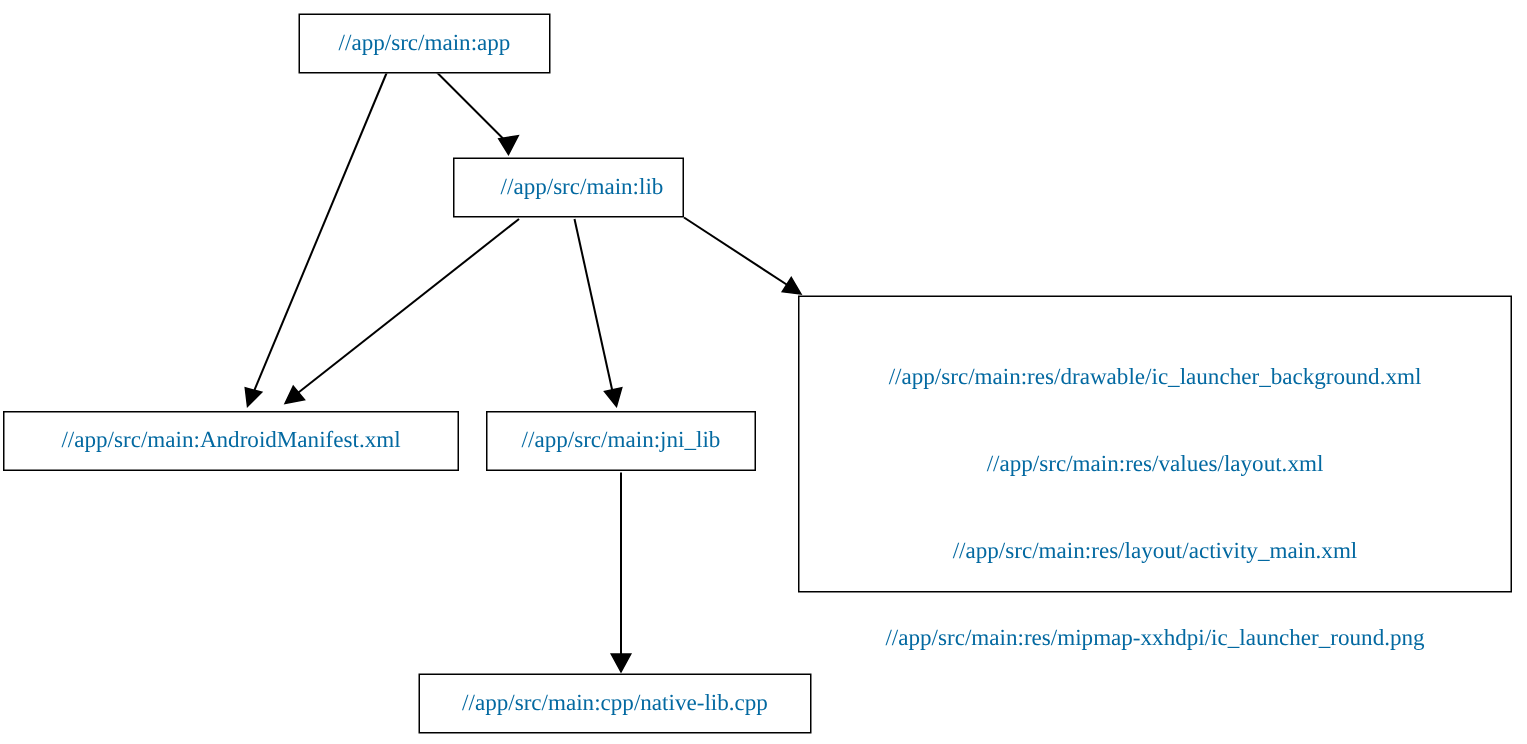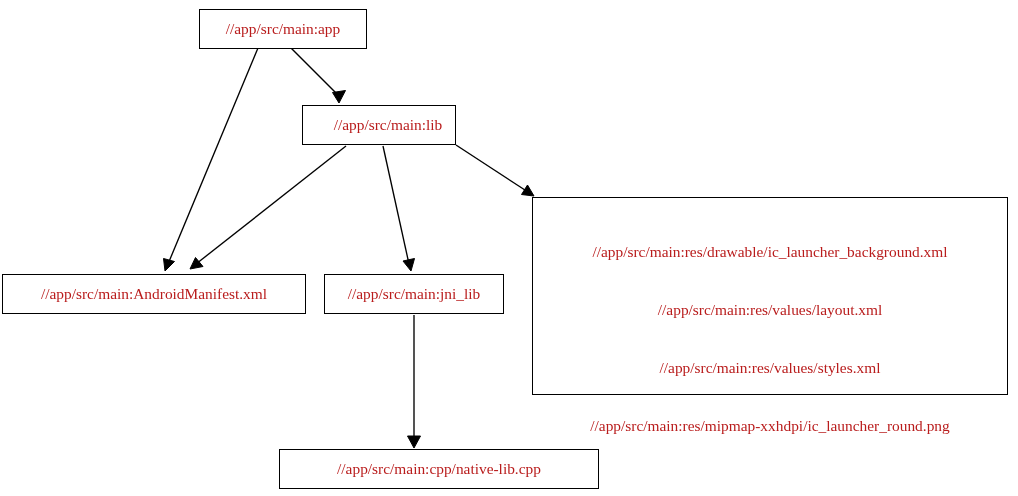--- a/index.html
+++ b/index.html
@@ -18,21 +18,21 @@
   }
   .node {
     position: absolute;
     box-sizing: border-box;
     border: 1px solid #000000;
     background: #ffffff;
     display: flex;
     align-items: center;
     justify-content: center;
     text-align: center;
-    color: #b91c1c;
+    color: #0369a1;
     font-size: 15.4px;
     line-height: 19.4px;
     white-space: pre;
     z-index: 2;
   }
   .node.multiline {
     display: block;
     padding-top: 5px;
   }
   .node.multiline .ln {
@@ -108,28 +108,28 @@
   </div>
 
   <div class="node" style="left:324px; top:274px; width:180px; height:40px;">
     <span>//app/src/main:jni_lib</span>
   </div>
 
   <div class="node" style="left:2px; top:274px; width:304px; height:40px;">
     <span>//app/src/main:AndroidManifest.xml</span>
   </div>
 
-  <div class="node" style="left:279px; top:449px; width:320px; height:40px;">
+  <div class="node" style="left:279px; top:449px; width:262px; height:40px;">
     <span>//app/src/main:cpp/native-lib.cpp</span>
   </div>
 
   <div class="node multiline" style="left:532px; top:197px; width:476px; height:198px;">
     <span class="ln">//app/src/main:res/drawable/ic_launcher_background.xml</span>
     <span class="ln">//app/src/main:res/values/layout.xml</span>
-    <span class="ln">//app/src/main:res/values/styles.xml</span>
+    <span class="ln">//app/src/main:res/layout/activity_main.xml</span>
     <span class="ln">//app/src/main:res/mipmap-xxhdpi/ic_launcher_round.png</span>
     
     
     
     
     
   </div>
 
 </div>
 

